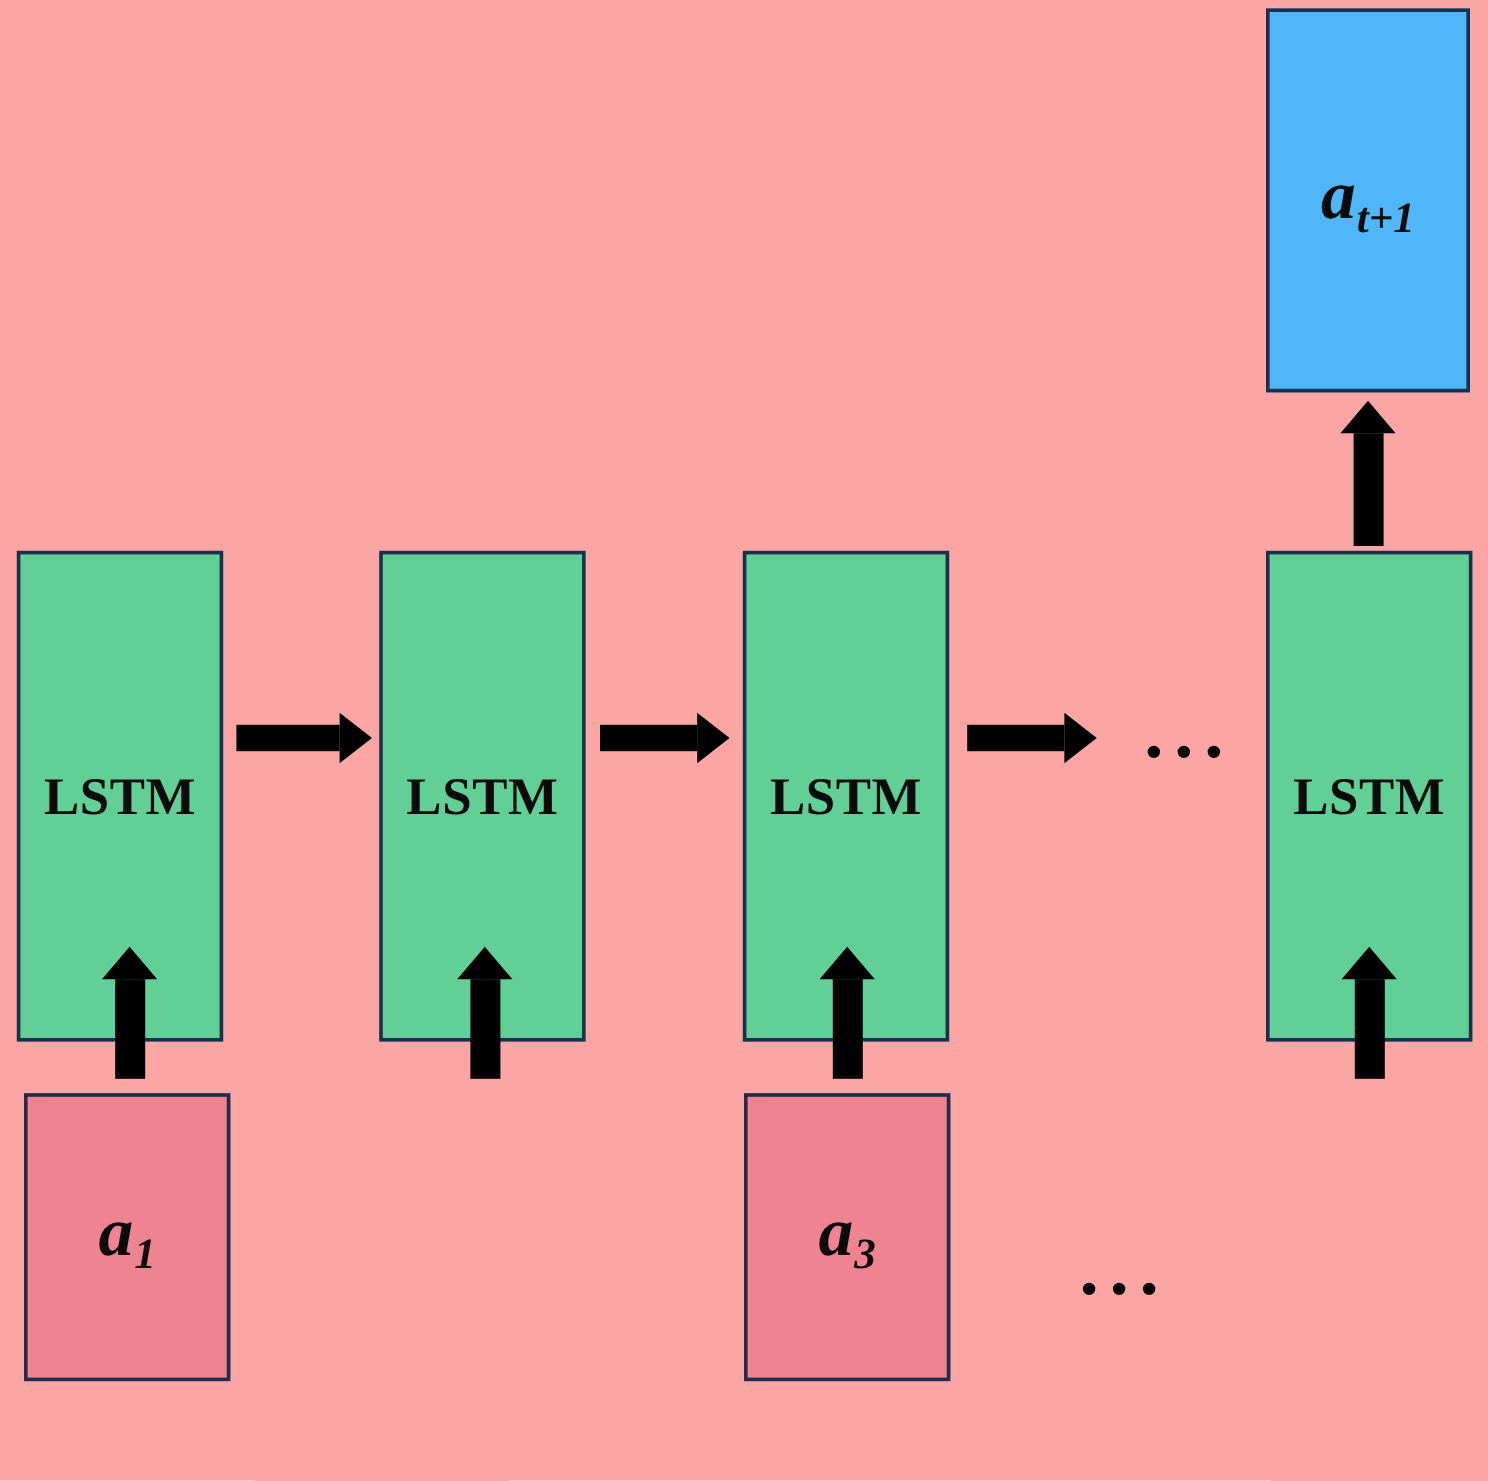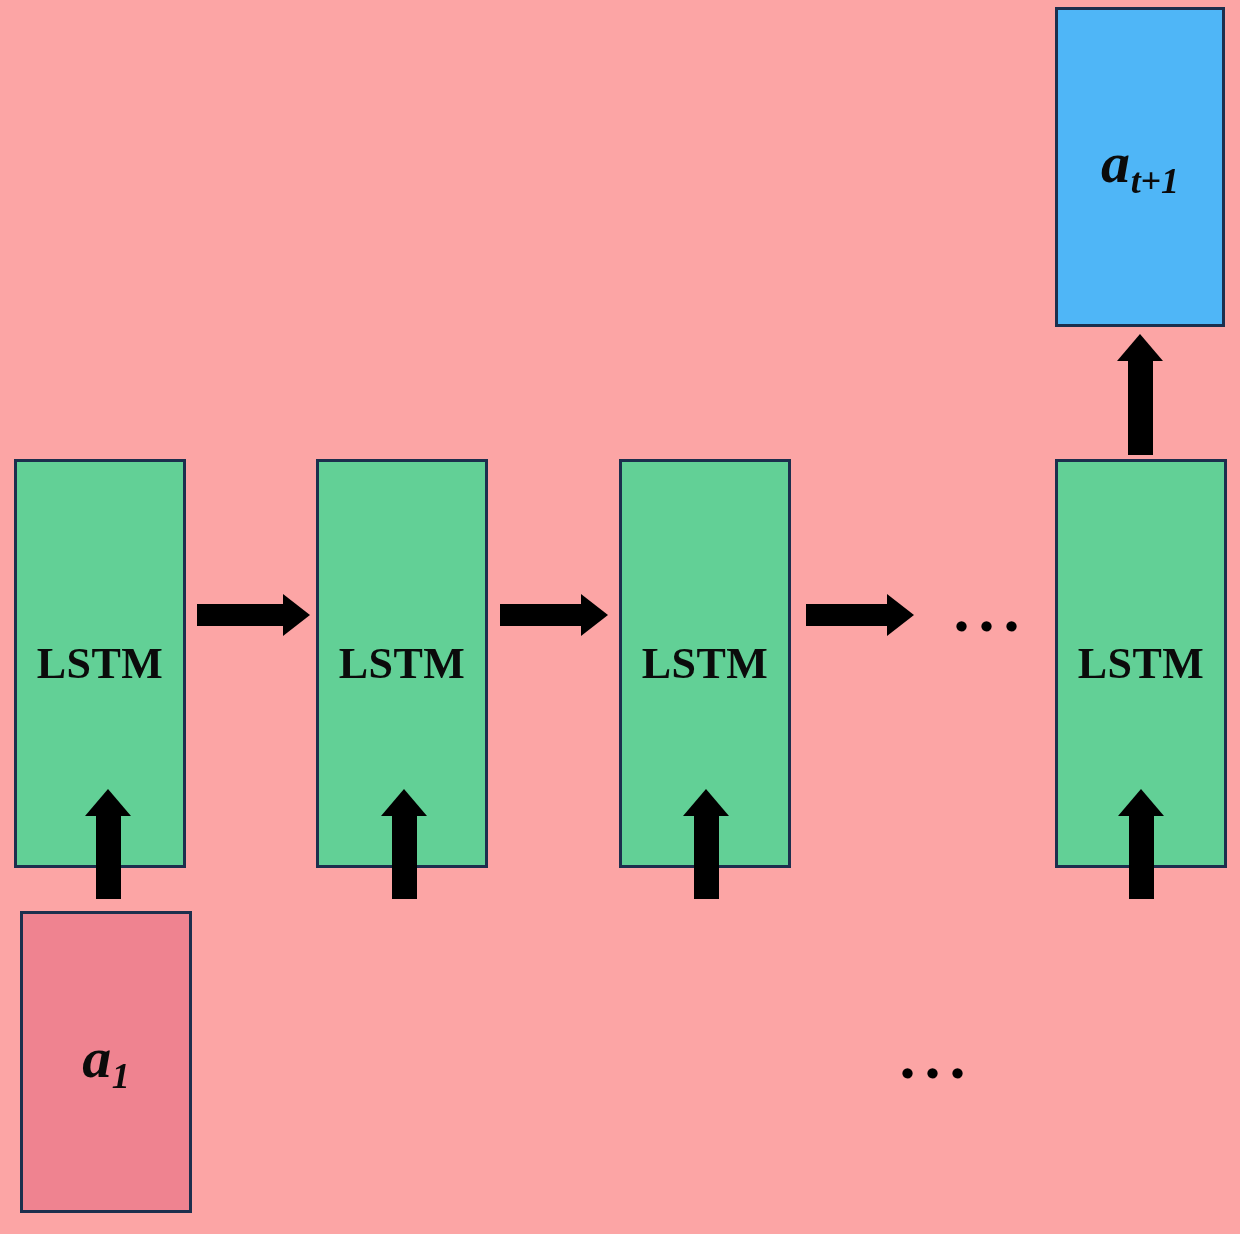--- a/index.html
+++ b/index.html
@@ -25,21 +25,21 @@
   }
   .lstm-box {
     top: 459px;
     width: 172px;
     height: 409px;
     background: var(--lstm-fill, #62D096);
   }
   .input-box {
     top: 911px;
     width: 172px;
-    height: 302px;
+    height: 240px;
     background: var(--input-fill, #EF8390);
   }
   .output-box {
     top: 7px;
     left: 1055px;
     width: 170px;
     height: 320px;
     background: var(--output-fill, #4FB6F7);
   }
   .lstm-label {
@@ -124,20 +124,23 @@
   <div class="box lstm-box" style="left:619px">
     <span class="lstm-label">LSTM</span>
   </div>
   <div class="box lstm-box" style="left:1055px">
     <span class="lstm-label">LSTM</span>
   </div>
 
   <div class="box input-box" style="left:20px">
     <span class="math-label"><span>a</span><sub>1</sub></span>
   </div>
+  <div class="box input-box" style="left:620px">
+    <span class="math-label"><span>a</span><sub>3</sub></span>
+  </div>
 
   <div class="v-arrow" style="left:85px;  top:789px; height:110px">
       <div class="head"></div>
       <div class="shaft"></div>
     </div>
   <div class="v-arrow" style="left:381px; top:789px; height:110px">
       <div class="head"></div>
       <div class="shaft"></div>
     </div>
   <div class="v-arrow" style="left:683px; top:789px; height:110px">

